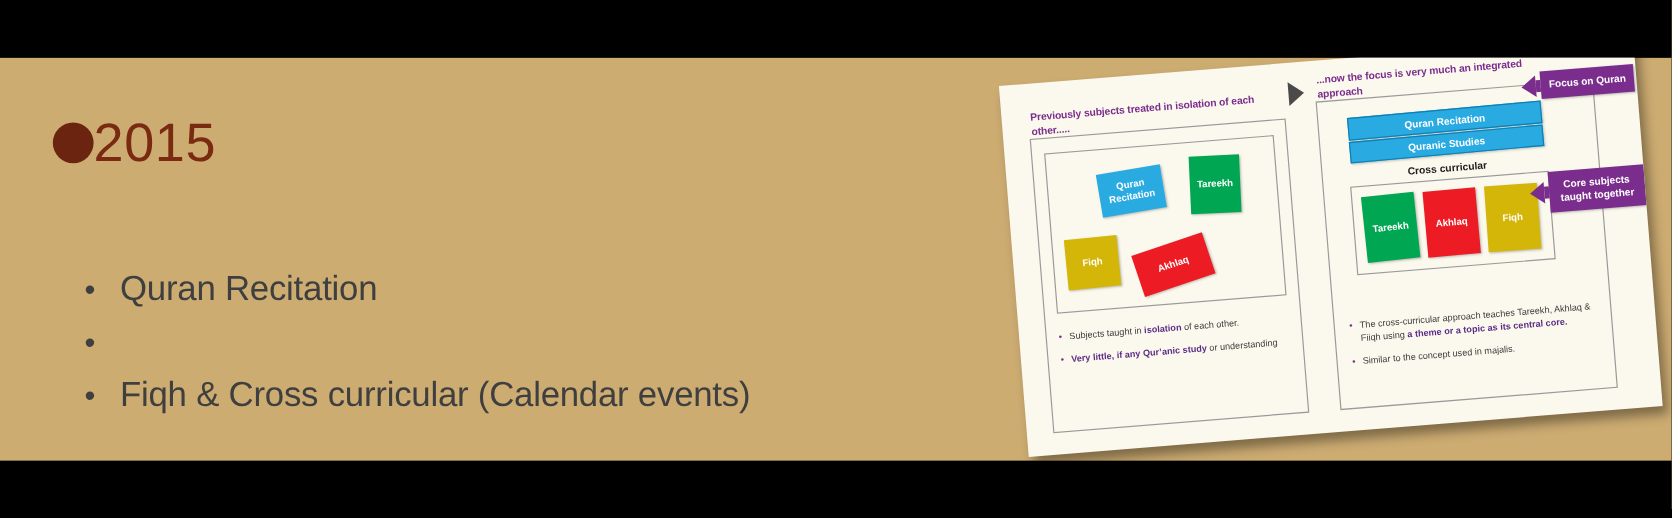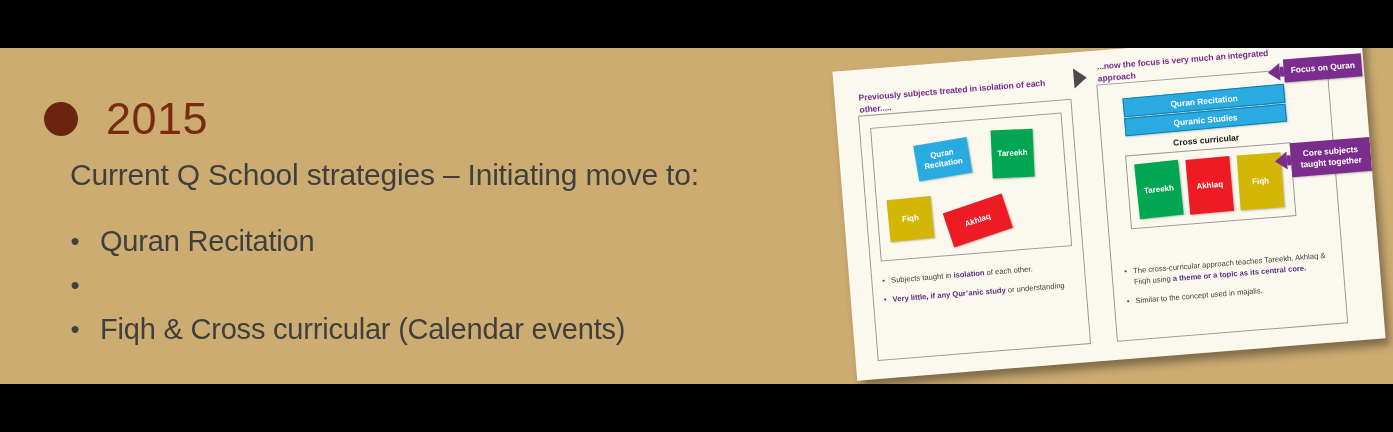--- a/index.html
+++ b/index.html
@@ -23,21 +23,21 @@
     position:absolute;left:0;top:48px;width:1393px;height:336px;
     background:#CDAC72;
     z-index:1;
   }
 
   
   #left-col{
     position:absolute;left:0;top:48px;width:840px;height:336px;z-index:10;
   }
   #year-row{
-    position:absolute;left:44px;top:48px;display:flex;align-items:center;gap:28px;
+    position:absolute;left:44px;top:48px;display:flex;align-items:center;
   }
   #year-dot{
     width:34px;height:34px;border-radius:50%;background:#6B2410;flex:0 0 auto;
   }
   #year-label{
     font-size:45px;font-weight:400;color:#7A2A10;line-height:1;
     letter-spacing:0.5px;
   }
   #subtitle{
     position:absolute;left:70px;top:110px;
@@ -159,21 +159,20 @@
 
   <div id="tan"></div>
 
   <div id="left-col">
 
     <div id="year-row">
       <div id="year-dot"></div>
       <div id="year-label">2015</div>
     </div>
 
-    <div id="subtitle">Current Q School strategies – Initiating move to:</div>
 
     <div id="bullets">
       <div class="blt">
         <span class="dot">•</span>
         <span class="txt">Quran Recitation</span>
       </div>
       <div class="blt">
         <span class="dot">•</span>
       </div>
       <div class="blt">

